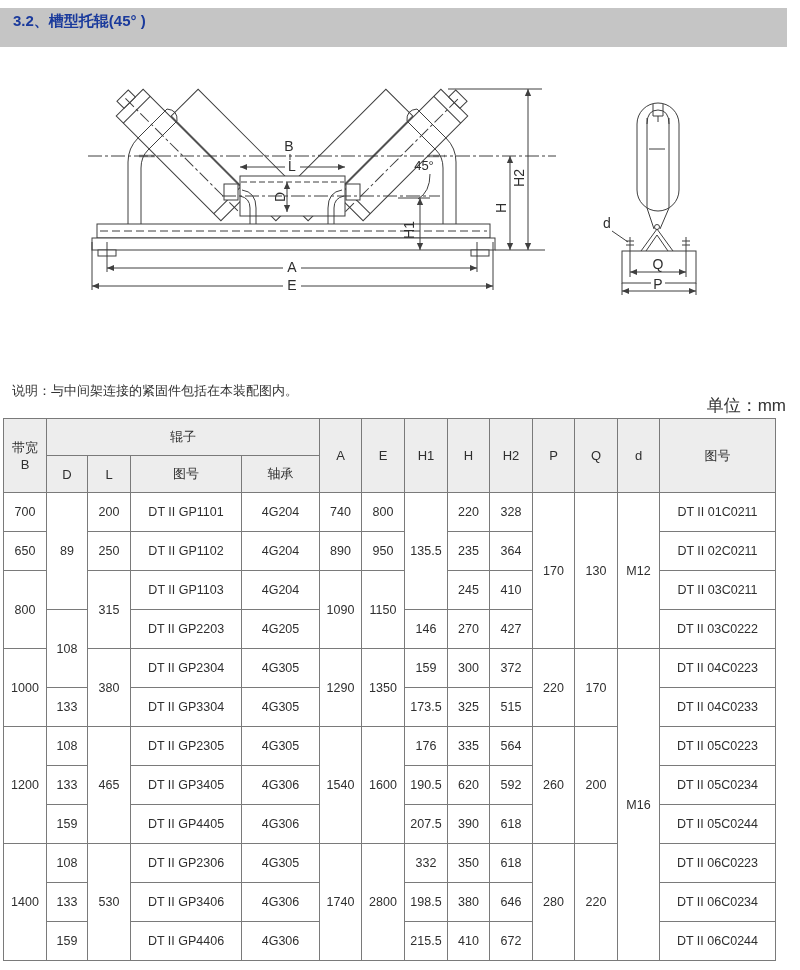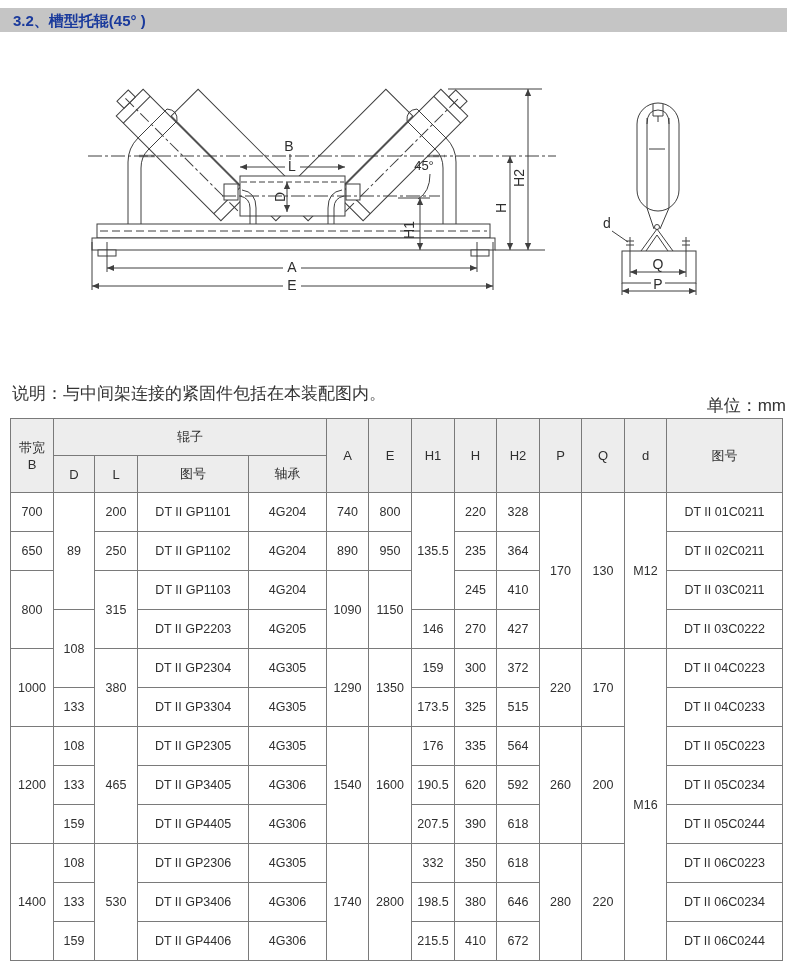--- a/index.html
+++ b/index.html
@@ -1,23 +1,23 @@
 <!DOCTYPE html>
 <html><head>
 <meta charset="utf-8">
 <style>
   html,body{margin:0;padding:0;background:#ffffff;}
   .page{position:relative;width:800px;height:970px;background:#fff;overflow:hidden;
         font-family:"Liberation Sans","DejaVu Sans",sans-serif;color:#2b2b2b;}
-  .title-bar{position:absolute;top:8px;left:0;width:787px;height:24px;background:#c5c5c5;}
+  .title-bar{position:absolute;top:8px;left:0;width:787px;height:39px;background:#c5c5c5;}
   .title-text{display:block;line-height:26px;padding-left:13px;font-size:15px;font-weight:bold;color:#1a3a9c;}
   .drawing{position:absolute;top:58px;left:0;}
-  .note{position:absolute;top:382px;left:12px;font-size:17px;color:#333;}
+  .note{position:absolute;top:382px;left:12px;font-size:13px;color:#333;}
   .unit{position:absolute;top:394px;left:0;width:786px;text-align:right;font-size:17px;color:#333;}
-  table.spec{position:absolute;top:418px;left:10px;width:772px;border-collapse:collapse;table-layout:fixed;}
+  table.spec{position:absolute;top:418px;left:3px;width:772px;border-collapse:collapse;table-layout:fixed;}
   table.spec td{border:1px solid #7a7a7a;text-align:center;vertical-align:middle;
                 font-size:12.5px;color:#2f2f2f;padding:0;background:#fff;}
   table.spec thead td{background:#ededed;height:36px;font-size:13px;white-space:pre-line;}
   table.spec tbody td{height:38px;}
   svg text{fill:#2e2e2e;font-family:"Liberation Sans","DejaVu Sans",sans-serif;}
 </style>
 </head>
 <body>
 
 <div class="page">

